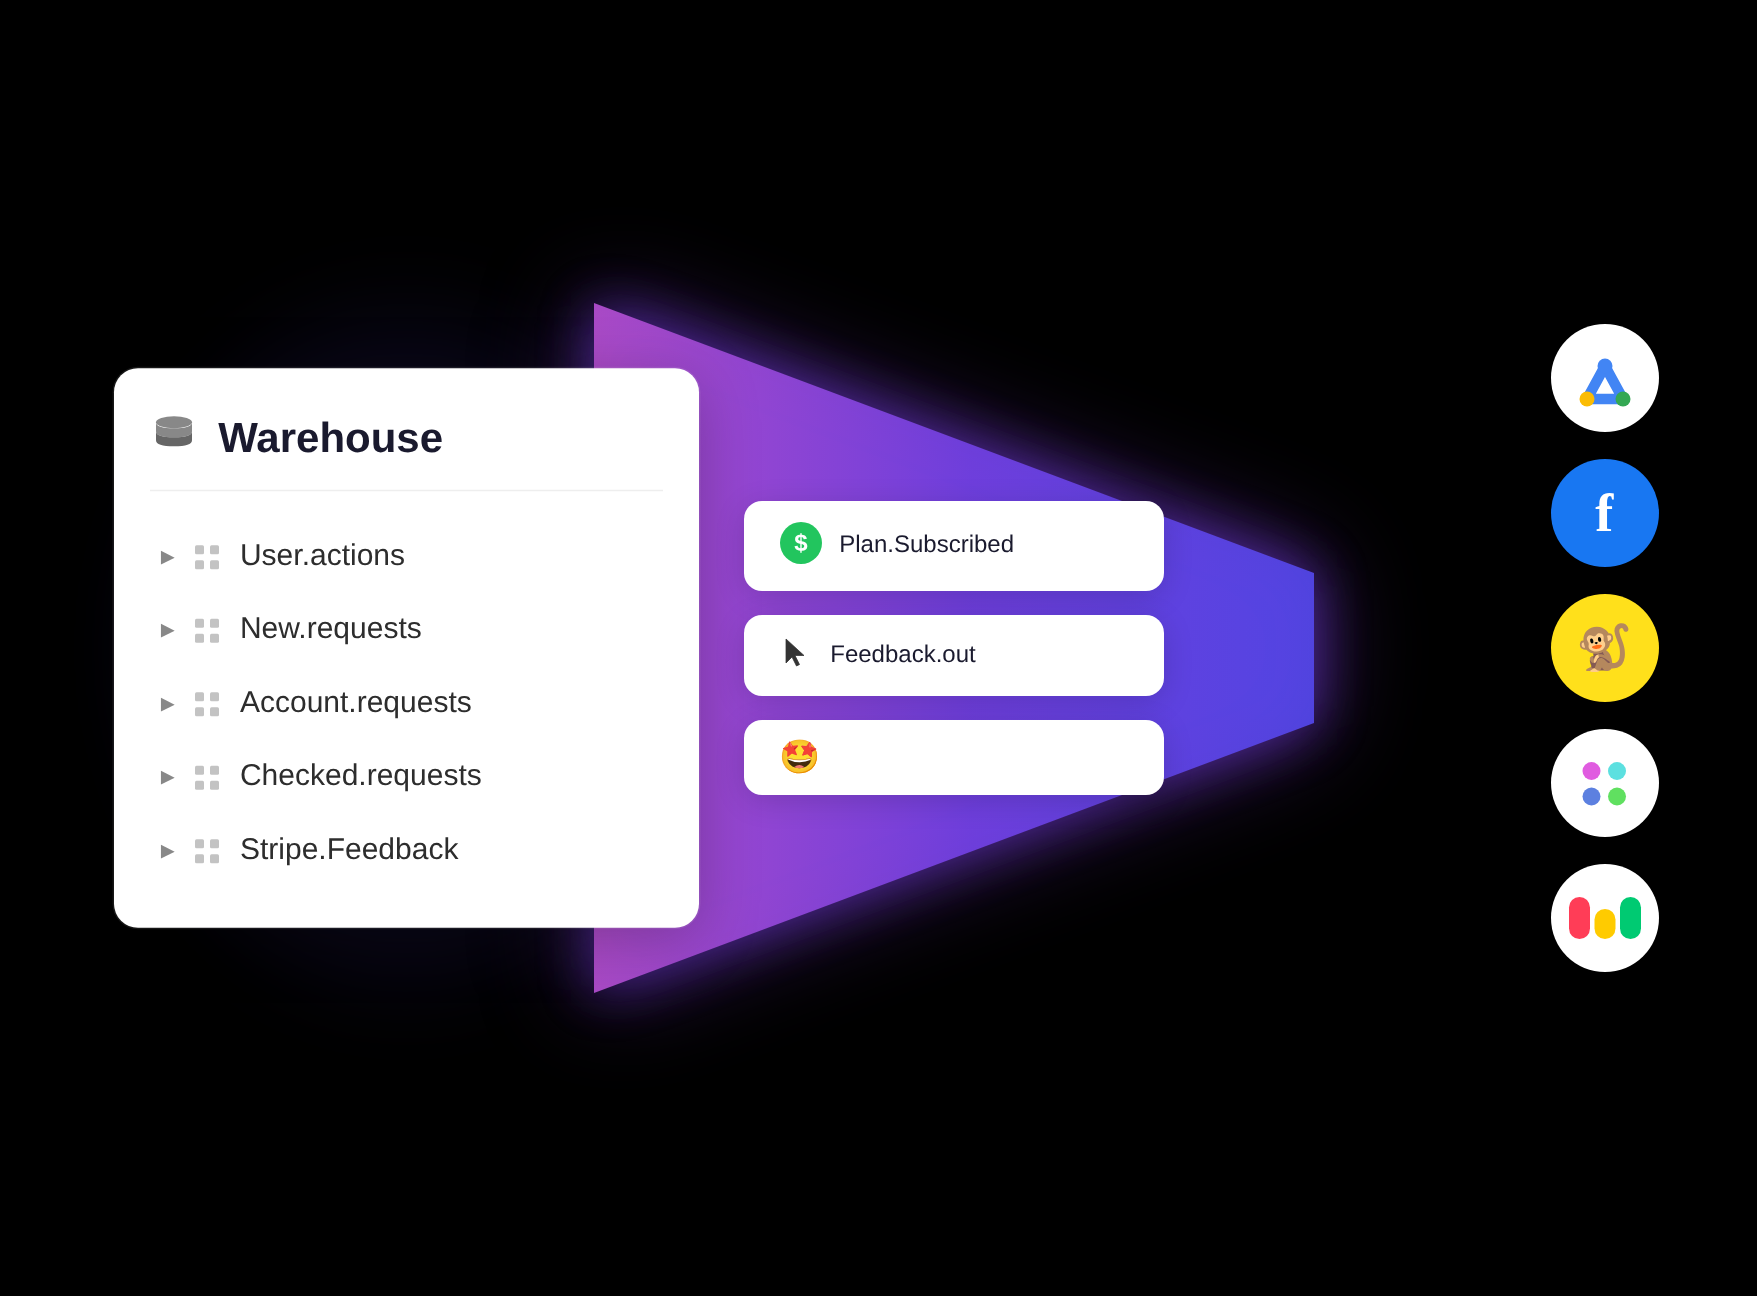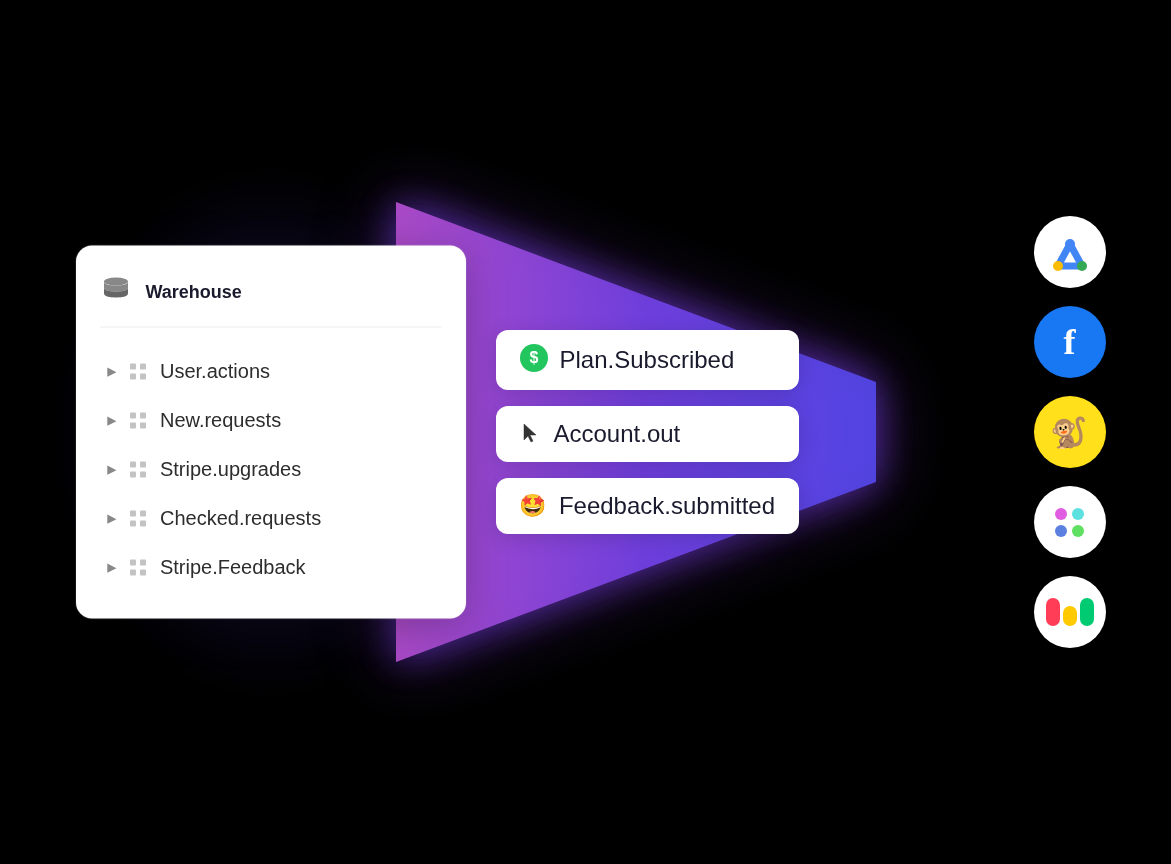--- a/index.html
+++ b/index.html
@@ -64,21 +64,21 @@
       padding-bottom: 16px;
       border-bottom: 1px solid #eee;
     }
 
     .warehouse-icon {
       font-size: 28px;
       line-height: 1;
     }
 
     .warehouse-title {
-      font-size: 18px;
+      font-size: 28px;
       font-weight: 600;
       color: #1a1a2e;
     }
 
     .warehouse-items {
       display: flex;
       flex-direction: column;
       gap: 2px;
     }
 
@@ -139,21 +139,21 @@
       box-shadow: 0 4px 20px rgba(0,0,0,0.15);
       min-width: 280px;
     }
 
     .event-emoji {
       font-size: 22px;
       line-height: 1;
     }
 
     .event-name {
-      font-size: 24px;
+      font-size: 16px;
       font-weight: 500;
       color: #1a1a2e;
     }
 
     
     .integrations {
       position: absolute;
       right: 30px;
       top: 50%;
       transform: translateY(-50%);
@@ -322,21 +322,21 @@
         <div class="warehouse-item">
       <span class="item-arrow">▶</span>
       <span class="item-grid-icon">
         <svg class="grid-svg" viewBox="0 0 18 18" fill="none">
           <rect x="1" y="1" width="6" height="6" rx="1" fill="#888"></rect>
           <rect x="11" y="1" width="6" height="6" rx="1" fill="#888"></rect>
           <rect x="1" y="11" width="6" height="6" rx="1" fill="#888"></rect>
           <rect x="11" y="11" width="6" height="6" rx="1" fill="#888"></rect>
         </svg>
       </span>
-      <span class="item-label">Stripe.upgrades</span>
+      <span class="item-label">Account.requests</span>
     </div>
         <div class="warehouse-item">
       <span class="item-arrow">▶</span>
       <span class="item-grid-icon">
         <svg class="grid-svg" viewBox="0 0 18 18" fill="none">
           <rect x="1" y="1" width="6" height="6" rx="1" fill="#888"></rect>
           <rect x="11" y="1" width="6" height="6" rx="1" fill="#888"></rect>
           <rect x="1" y="11" width="6" height="6" rx="1" fill="#888"></rect>
           <rect x="11" y="11" width="6" height="6" rx="1" fill="#888"></rect>
         </svg>
@@ -369,26 +369,25 @@
       </span>
       <span class="event-name">Plan.Subscribed</span>
     </div>
 
     <div class="event-pill">
       <span class="event-emoji cursor-icon">
         <svg width="22" height="22" viewBox="0 0 22 22" fill="none">
           <path d="M4 2 L4 18 L8 14 L11 20 L13 19 L10 13 L16 13 Z" fill="#333" stroke="#333" stroke-width="0.5"></path>
         </svg>
       </span>
-      <span class="event-name">Account.out</span>
+      <span class="event-name">Feedback.out</span>
     </div>
 
     <div class="event-pill">
       <span class="event-emoji">🤩</span>
-      <span class="event-name">Feedback.submitted</span>
     </div>
 
   </div>
 
   <div class="integrations">
 
     <div class="integration-icon integration-google">
       <svg width="44" height="44" viewBox="0 0 44 44">
 
         <polygon points="10,36 22,14 34,36" fill="none" stroke-width="7" stroke-linecap="round" stroke-linejoin="round" stroke="#4285F4"></polygon>

